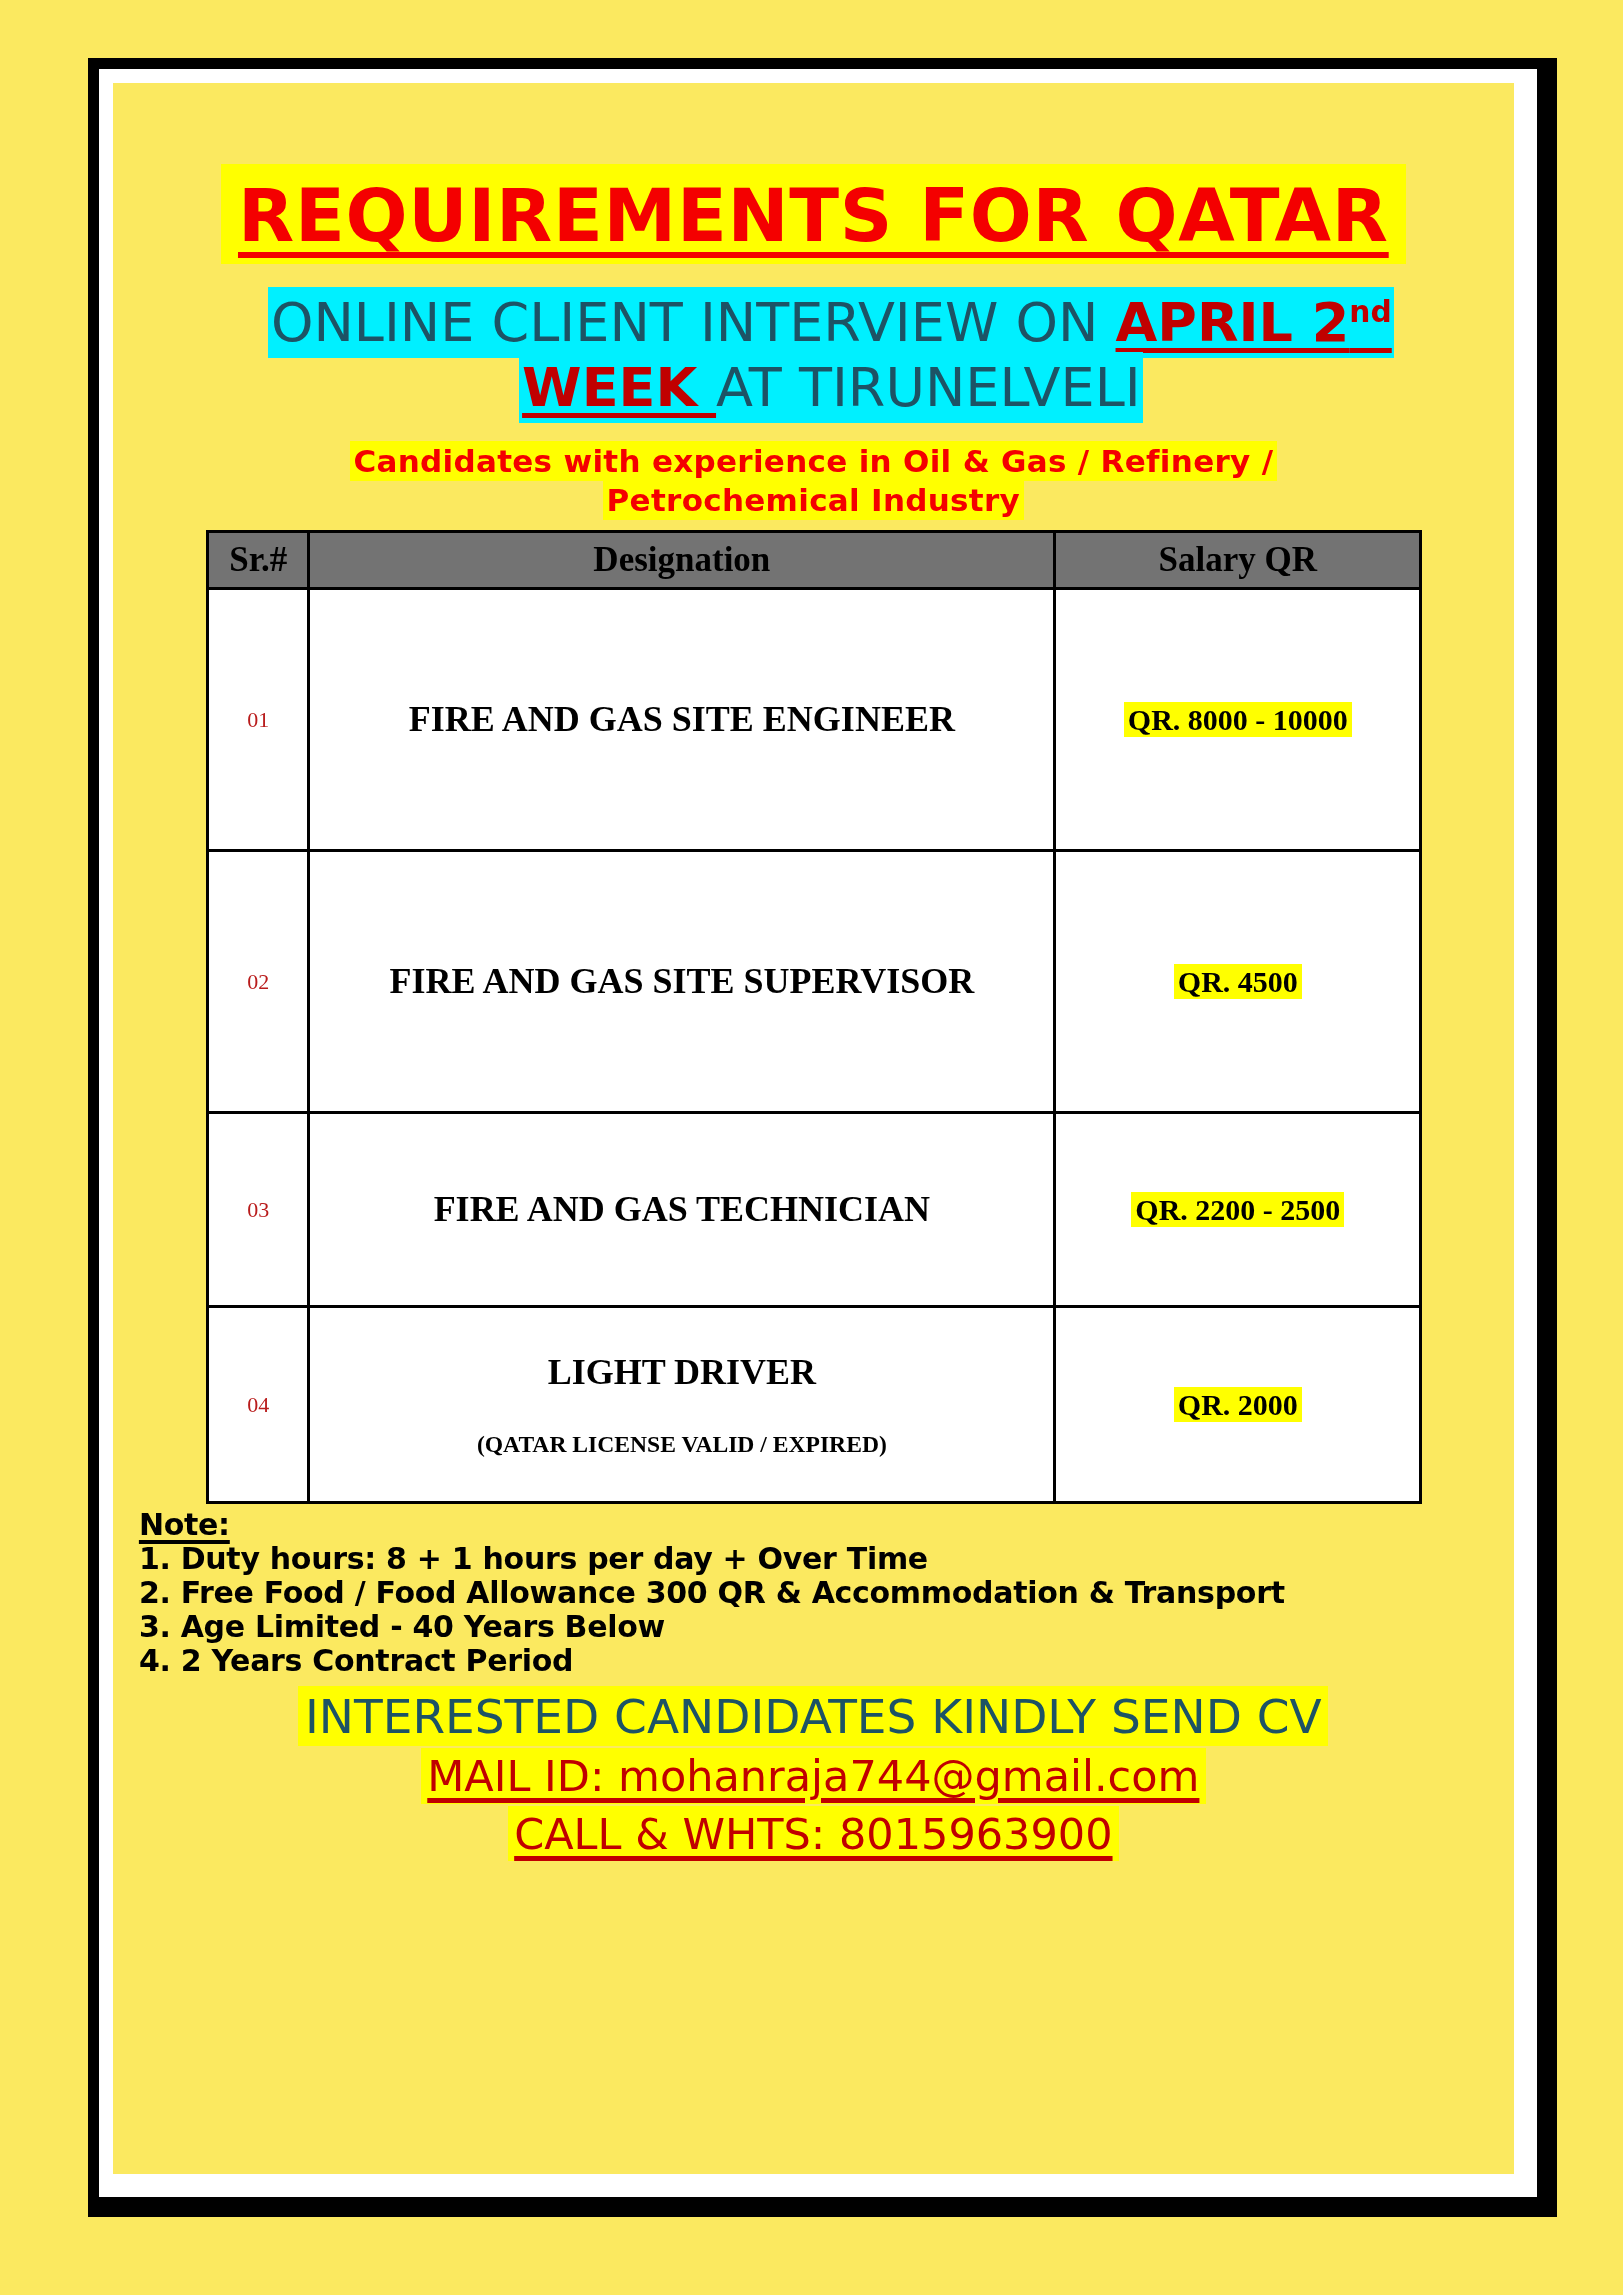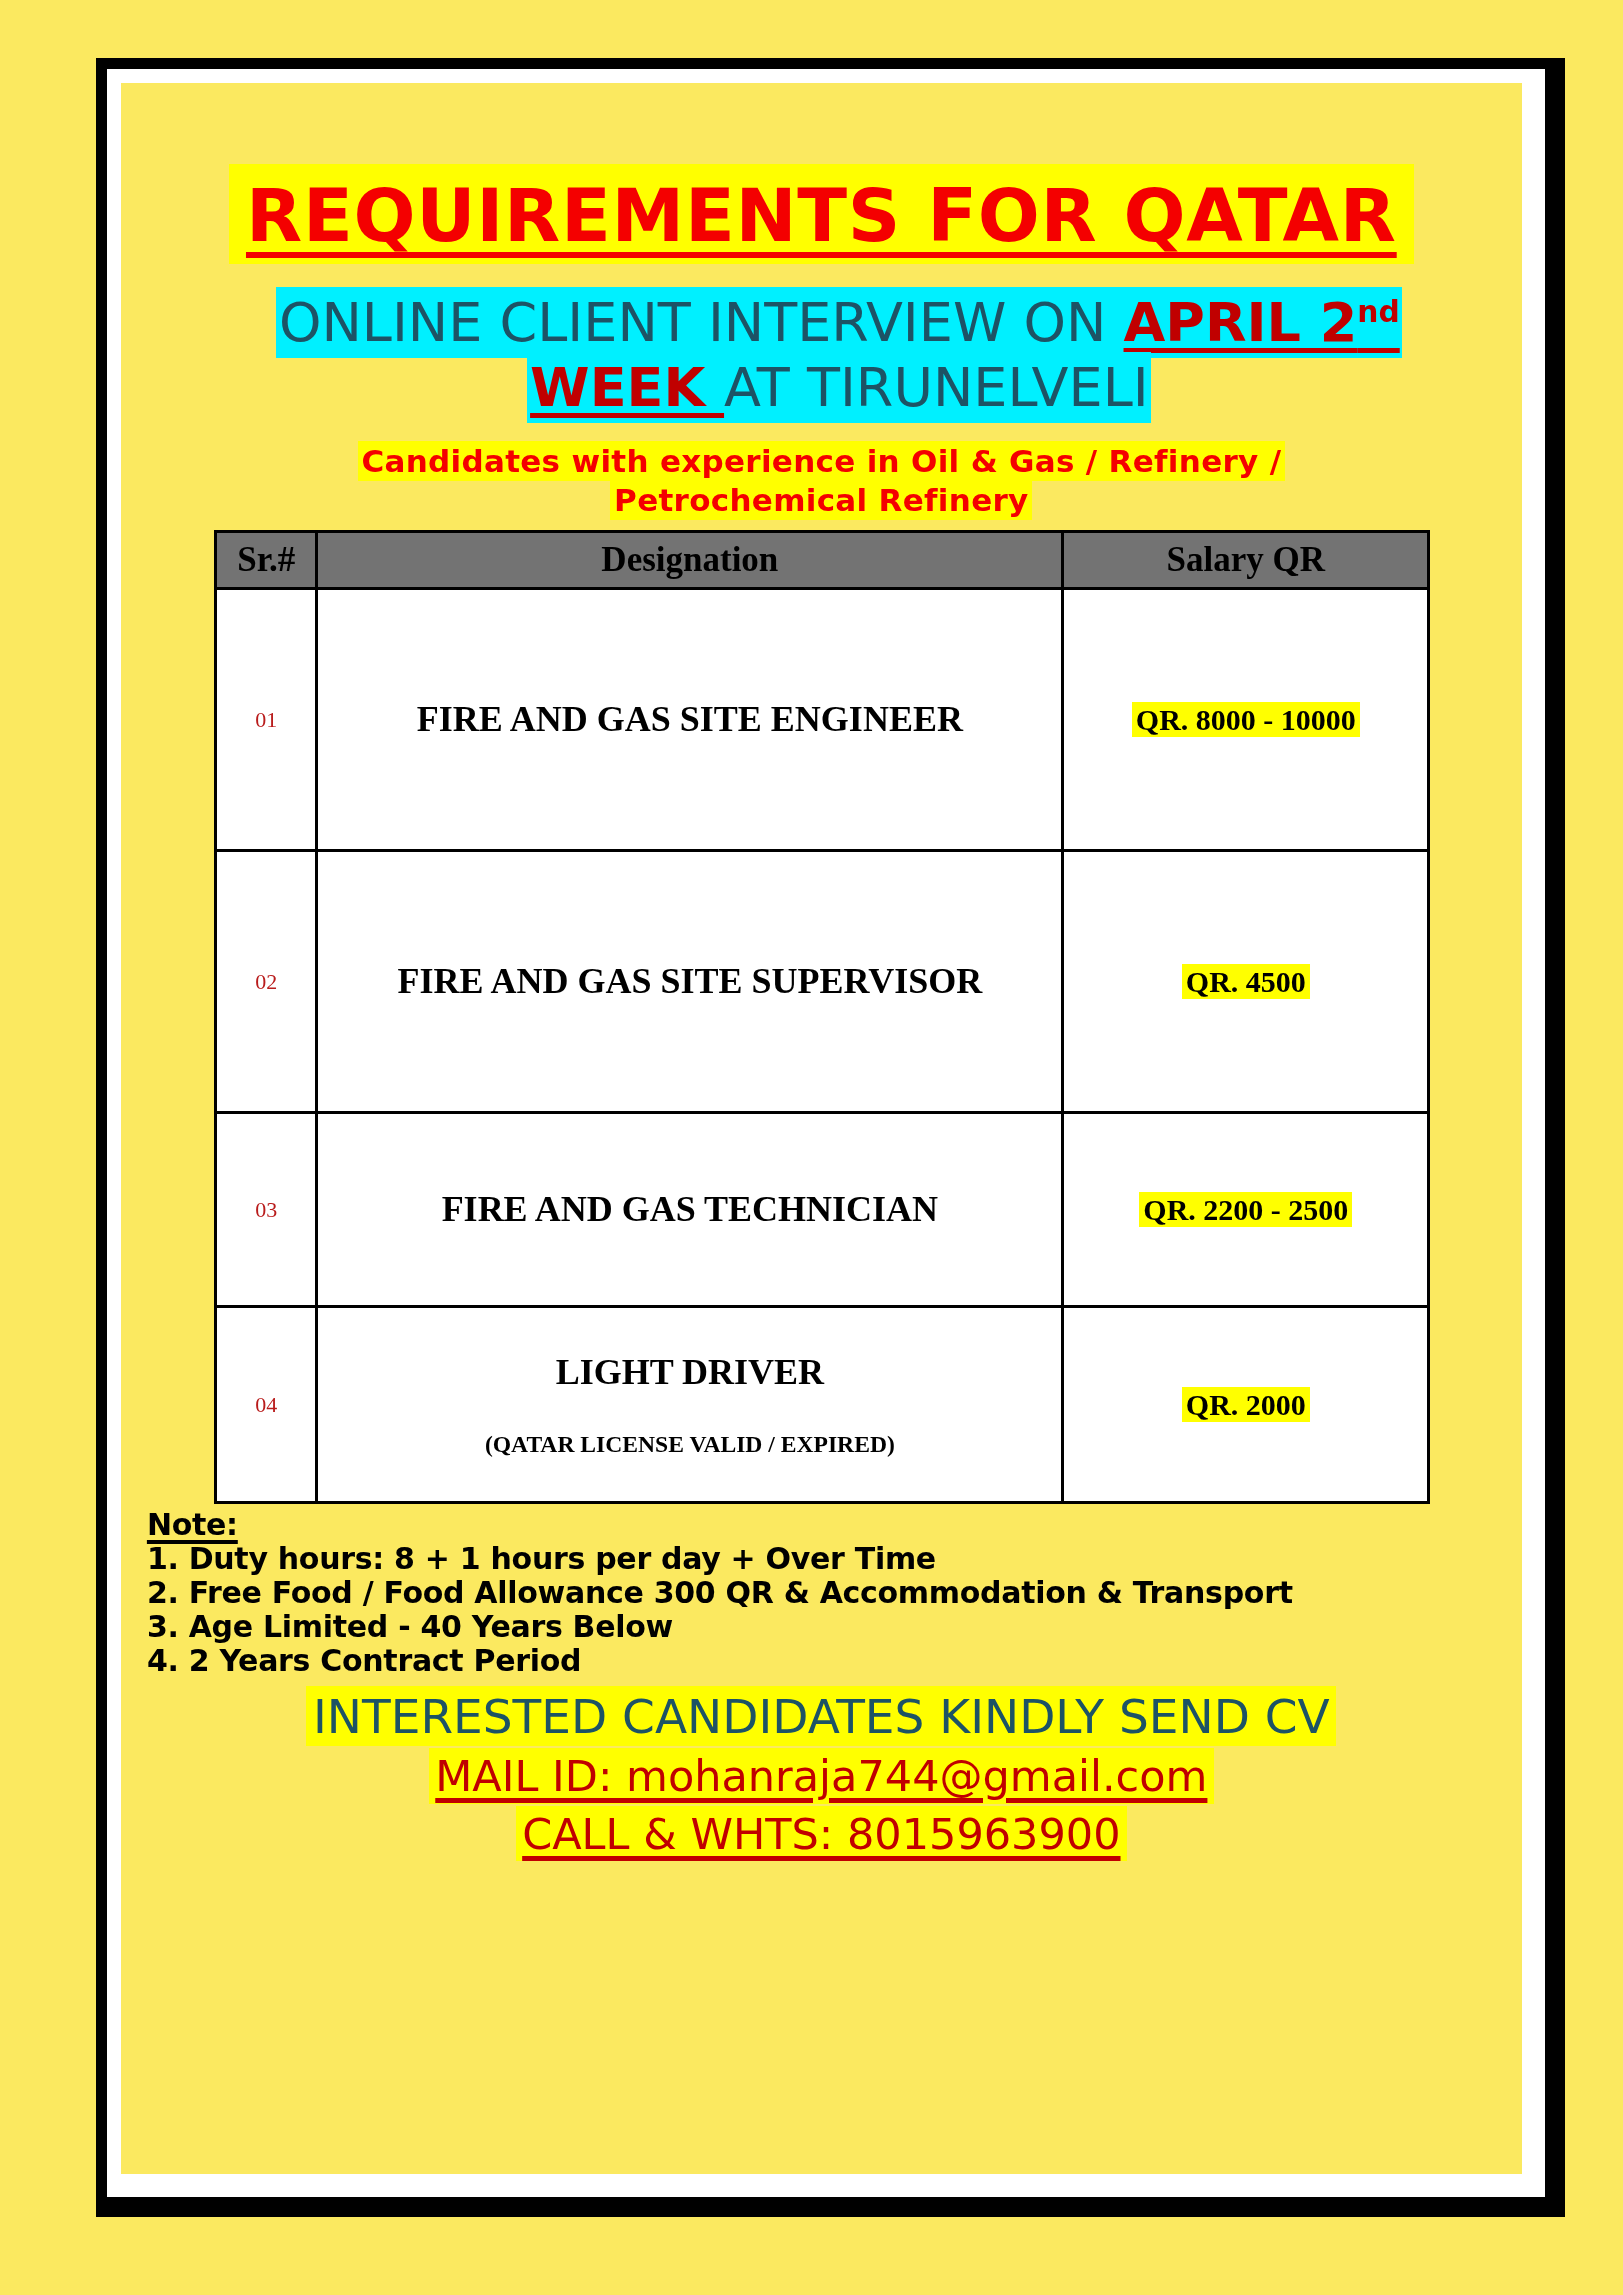--- a/index.html
+++ b/index.html
@@ -11,21 +11,21 @@
     width: 1623px;
     height: 2295px;
     font-family: "Liberation Sans", sans-serif;
     position: relative;
     overflow: hidden;
   }
 
   
   #poster-frame {
     position: absolute;
-    left: 96px;
+    left: 88px;
     top: 58px;
     width: 1469px;
     height: 2159px;
     background: #000000;
     box-sizing: border-box;
   }
   #poster-inner-white {
     position: absolute;
     left: 10.5px;
     top: 10.5px;
@@ -266,21 +266,21 @@
             <span class="sub-red">WEEK </span><span>AT TIRUNELVELI</span>
           </span>
         </div>
       </div>
 
       <div id="experience-block">
         <div class="experience-line">
           <span class="hl-yellow">Candidates with experience in Oil &amp; Gas / Refinery /</span>
         </div>
         <div class="experience-line">
-          <span class="hl-yellow">Petrochemical Refinery</span>
+          <span class="hl-yellow">Petrochemical Industry</span>
         </div>
       </div>
 
       <div id="jobs-table-wrap">
         <table id="jobs-table">
           <colgroup>
             <col class="c-sr">
             <col class="c-des">
             <col class="c-sal">
           </colgroup>

